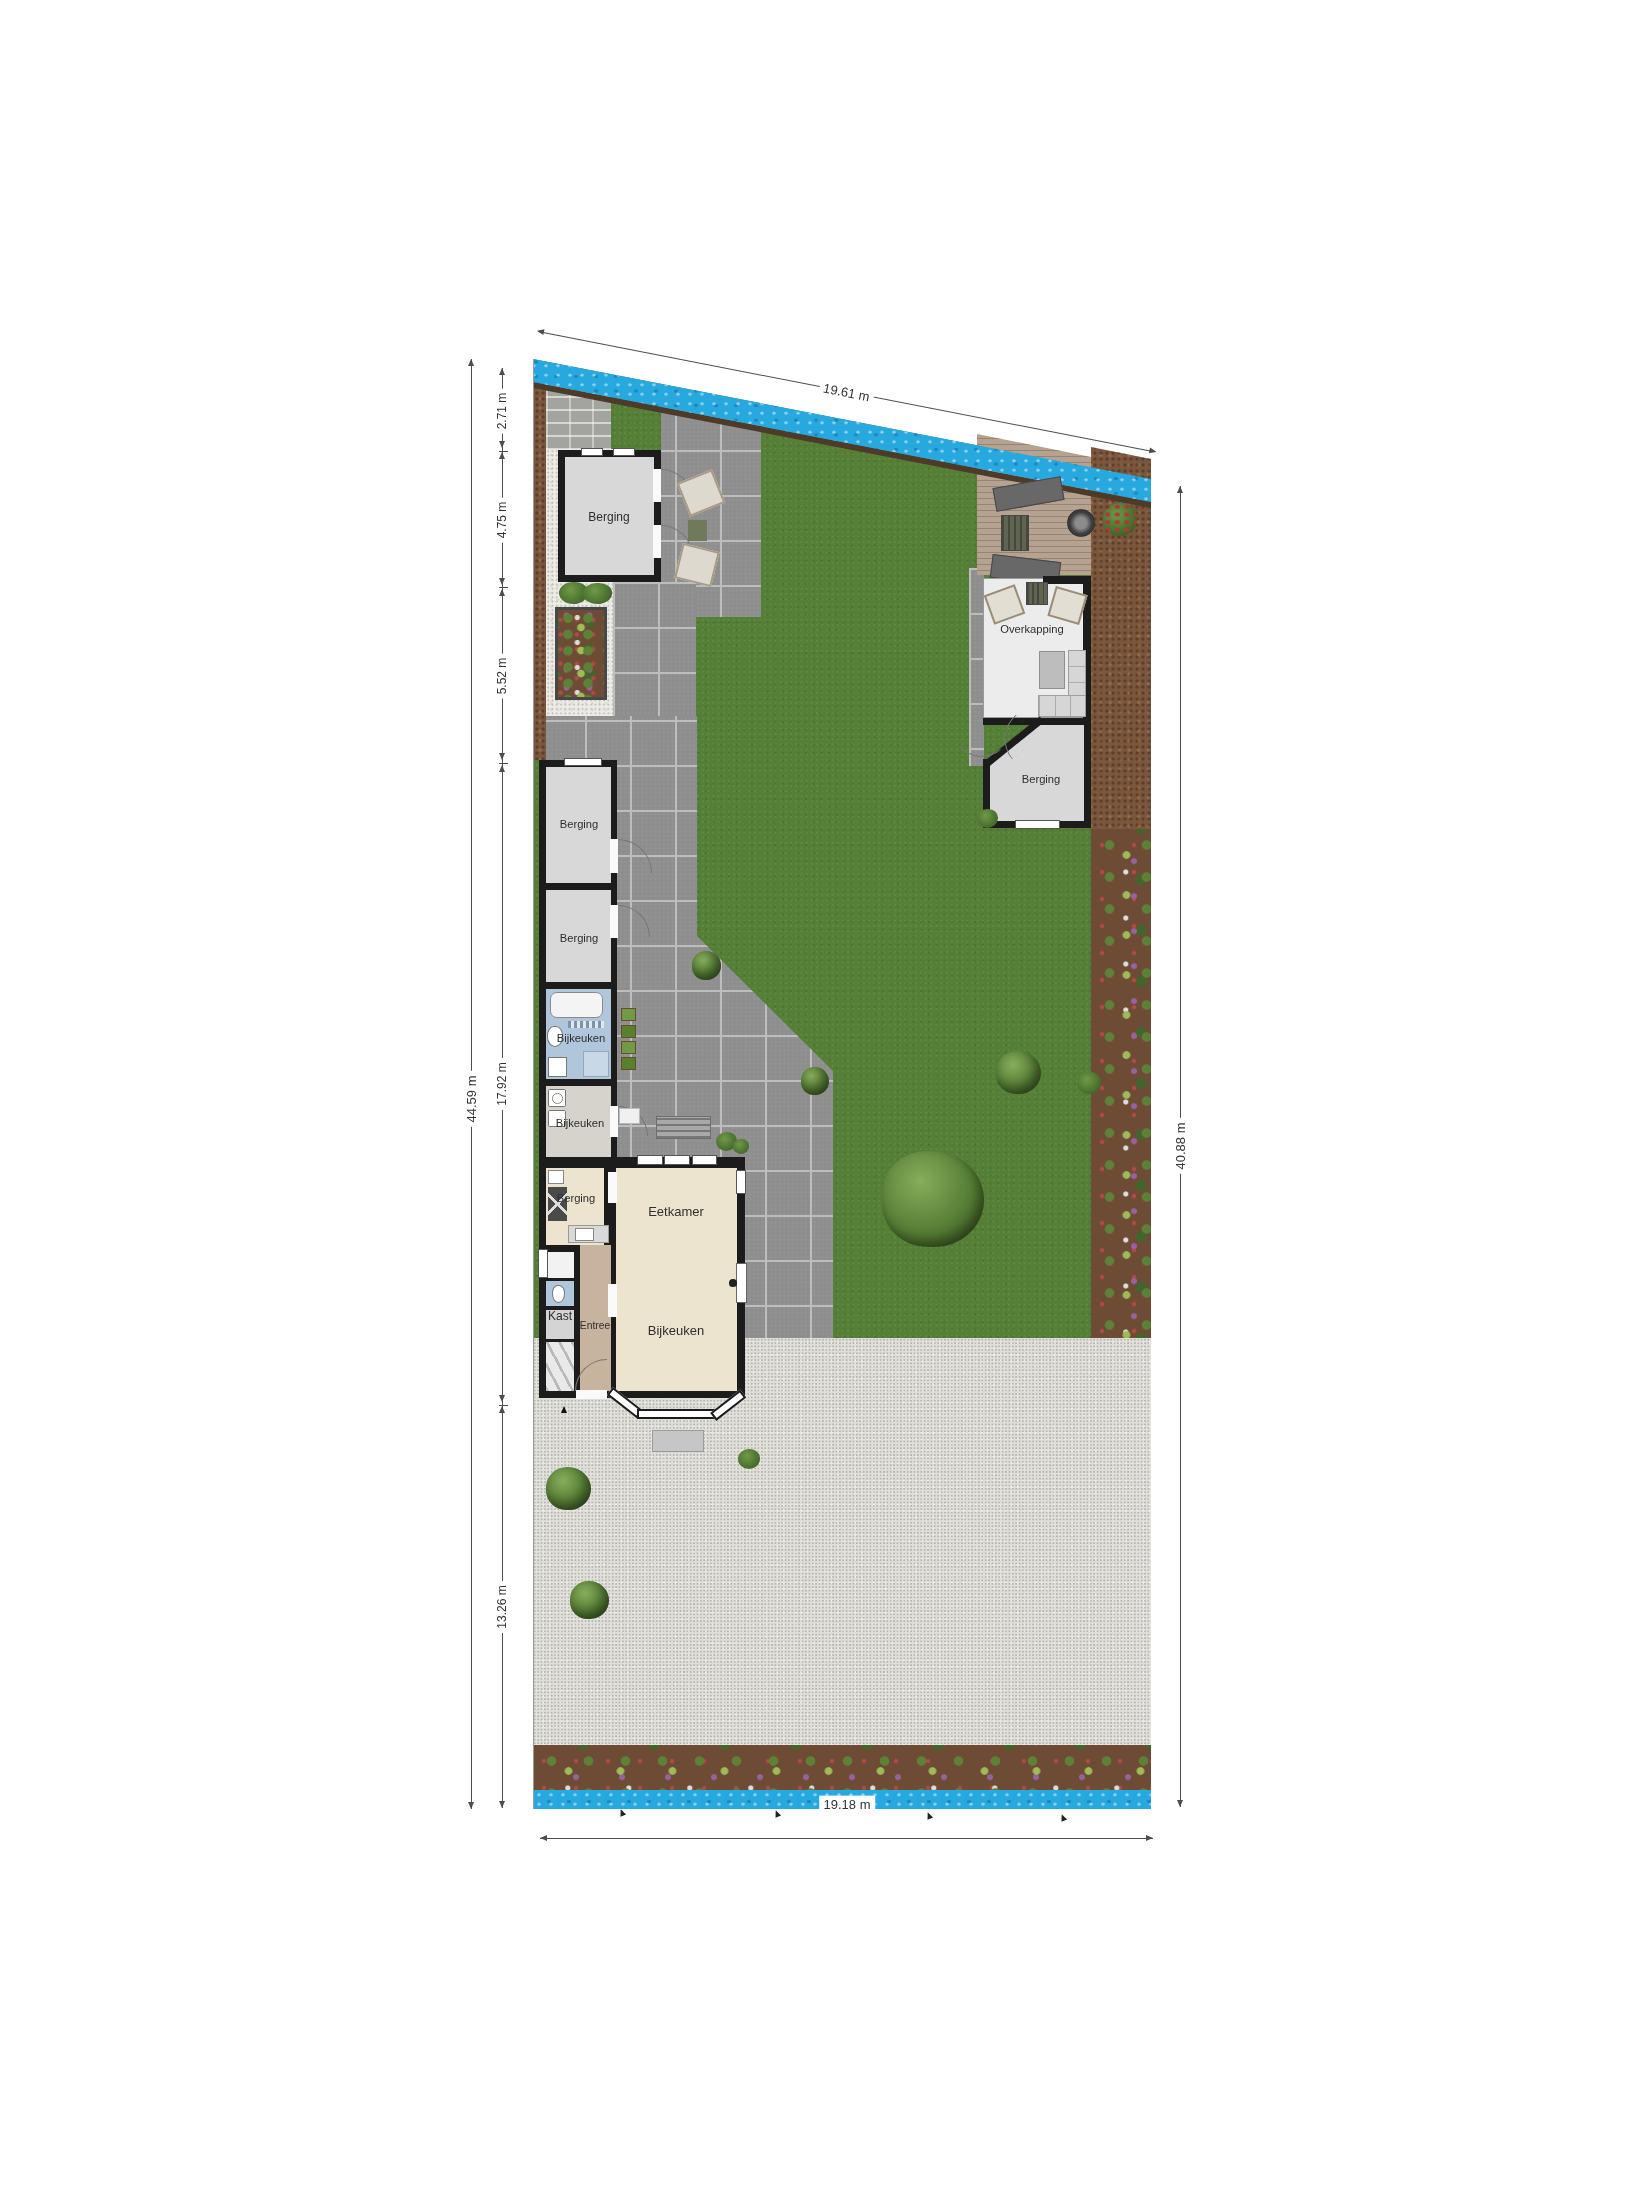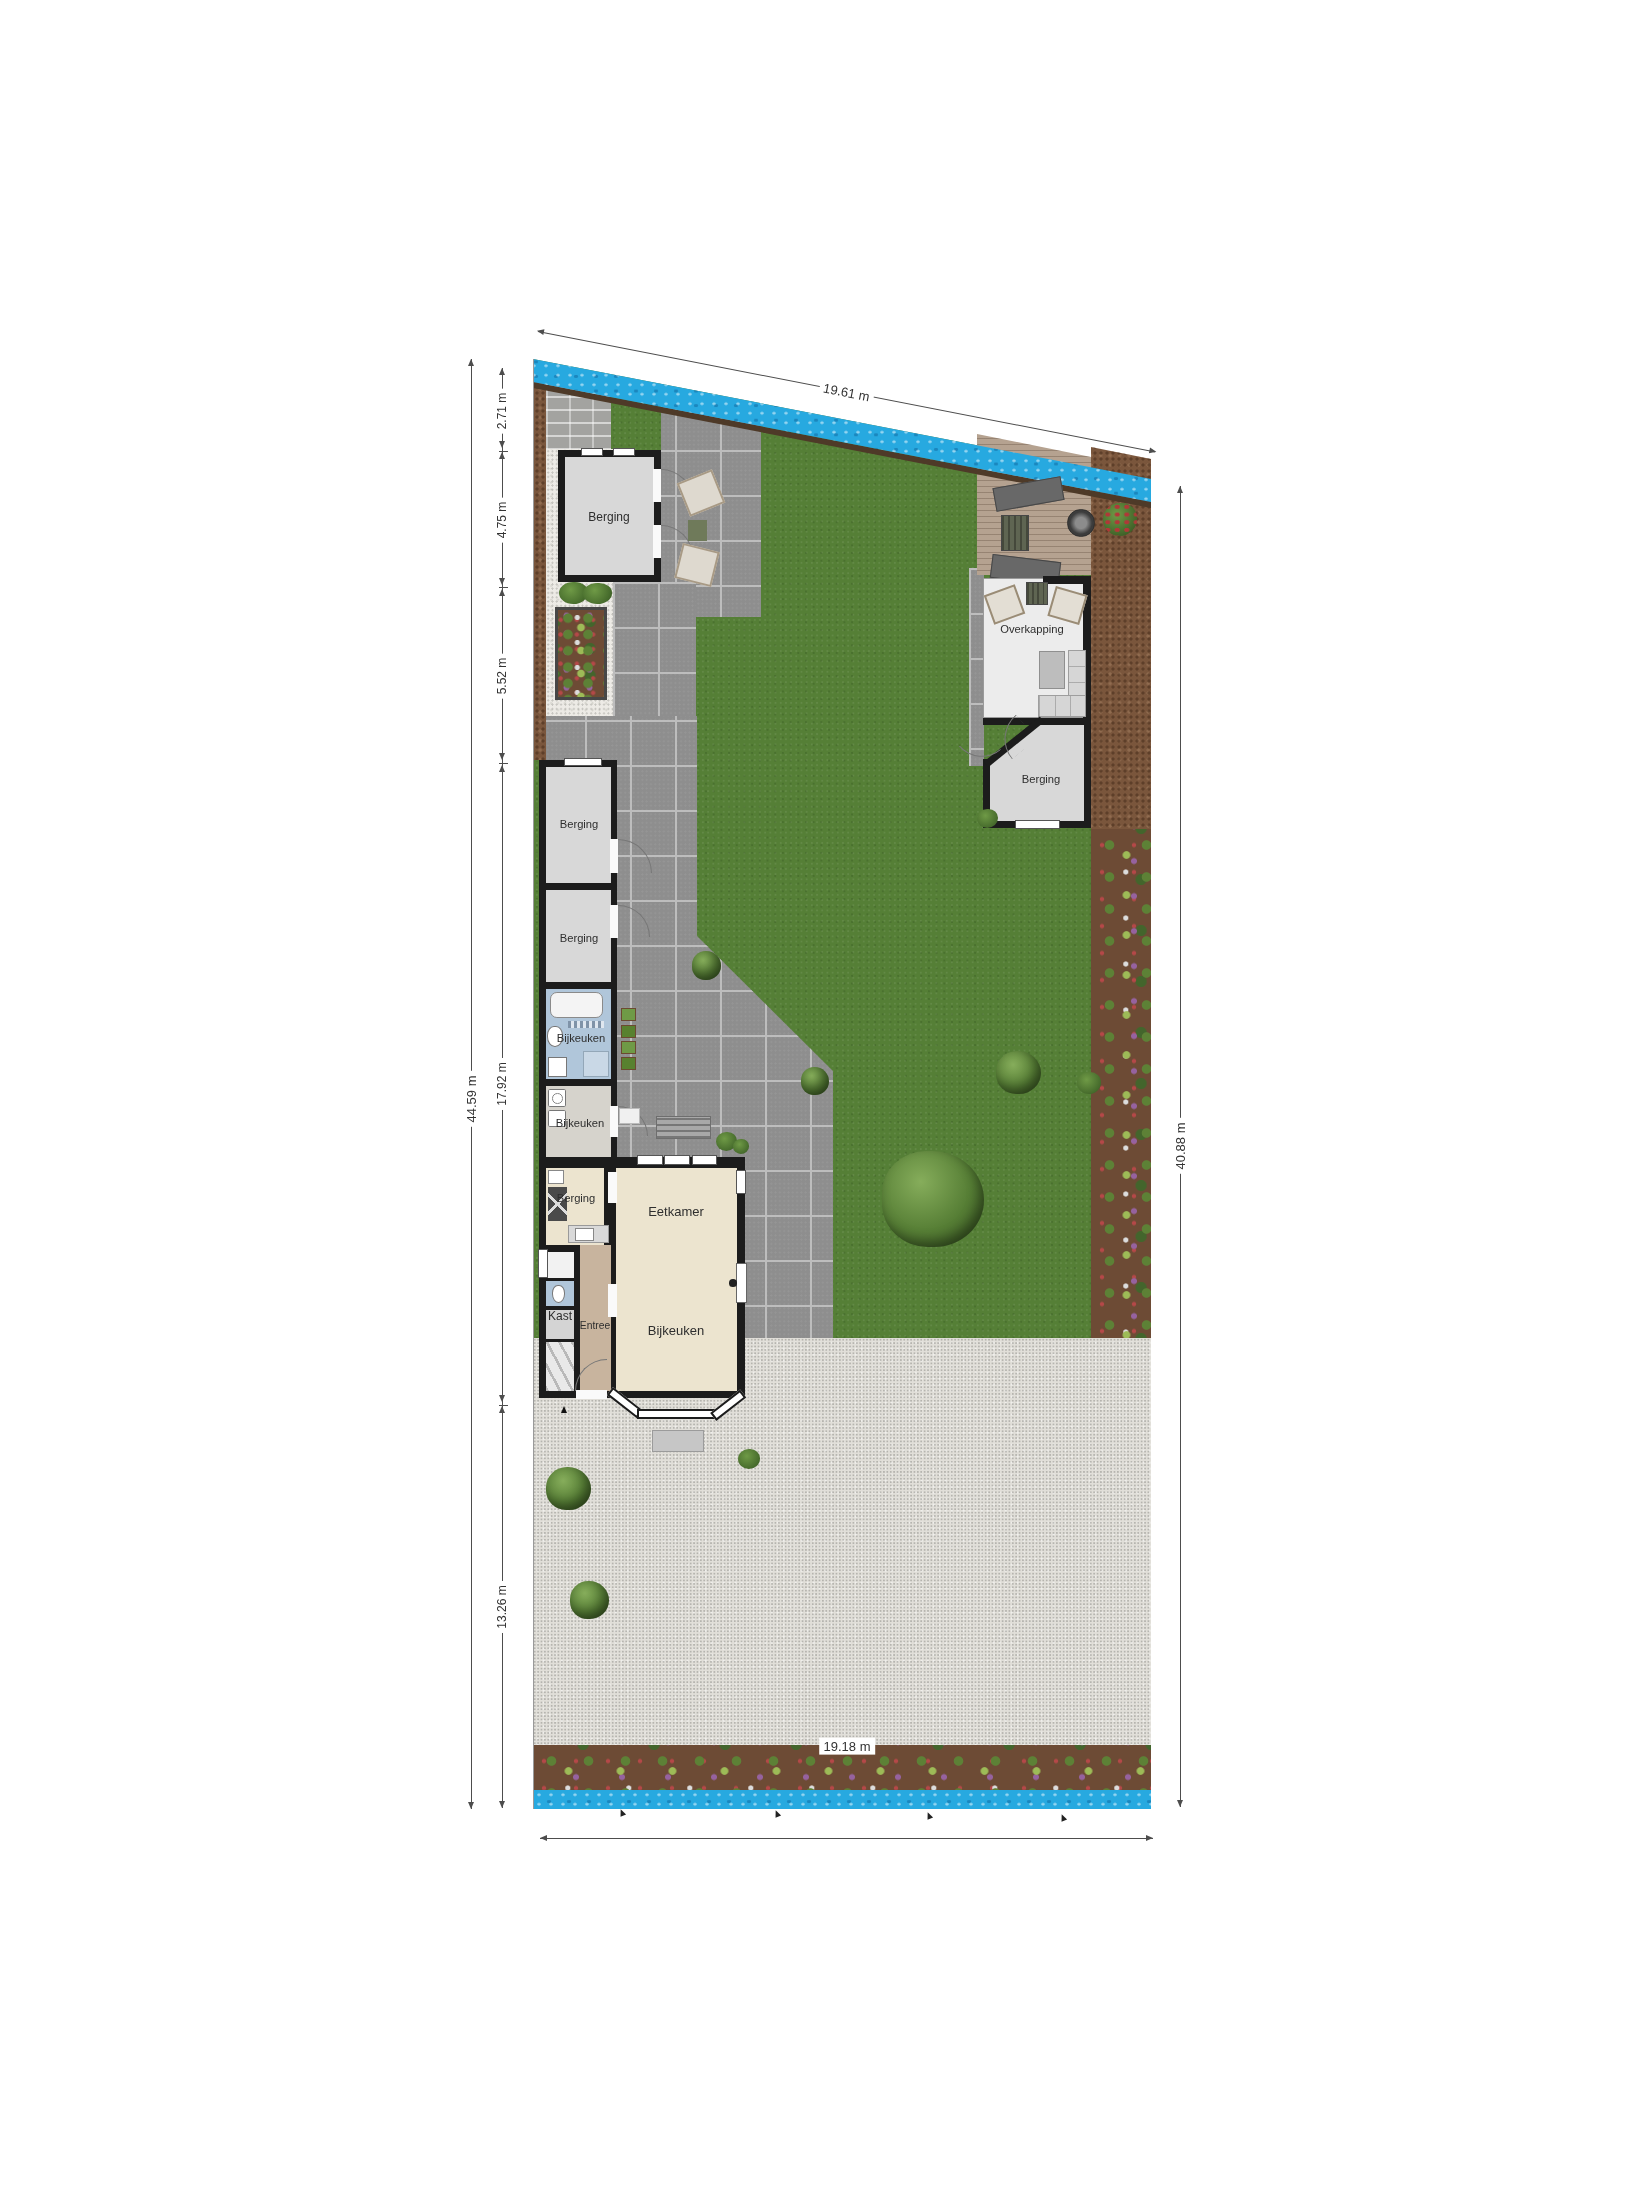--- a/index.html
+++ b/index.html
@@ -298,21 +298,21 @@
   <div class="dim-label vert" style="left:502px;top:411px;font-size:12px;">2.71 m</div>
   <div class="dim-label vert" style="left:502px;top:520px;font-size:12px;">4.75 m</div>
   <div class="dim-label vert" style="left:502px;top:676px;font-size:12px;">5.52 m</div>
   <div class="dim-label vert" style="left:502px;top:1084px;font-size:12px;">17.92 m</div>
   <div class="dim-label vert" style="left:502px;top:1607px;font-size:12px;">13.26 m</div>
 
   <div class="dimh" style="left:540px;top:1838px;width:613px;">
     <div class="arr left" style="left:0;top:-3.9px;"></div>
     <div class="arr right" style="right:0;top:-3.9px;"></div>
   </div>
-  <div class="dim-label" style="left:847px;top:1746px;">19.18 m</div>
+  <div class="dim-label" style="left:847px;top:1804px;">19.18 m</div>
 
   <div class="post" style="left:619px;top:1809px;"></div>
   <div class="post" style="left:774px;top:1810px;"></div>
   <div class="post" style="left:926px;top:1812px;"></div>
   <div class="post" style="left:1060px;top:1814px;"></div>
 
   <div class="footer" style="top:1855px;">
   </div>
 
 </div>

